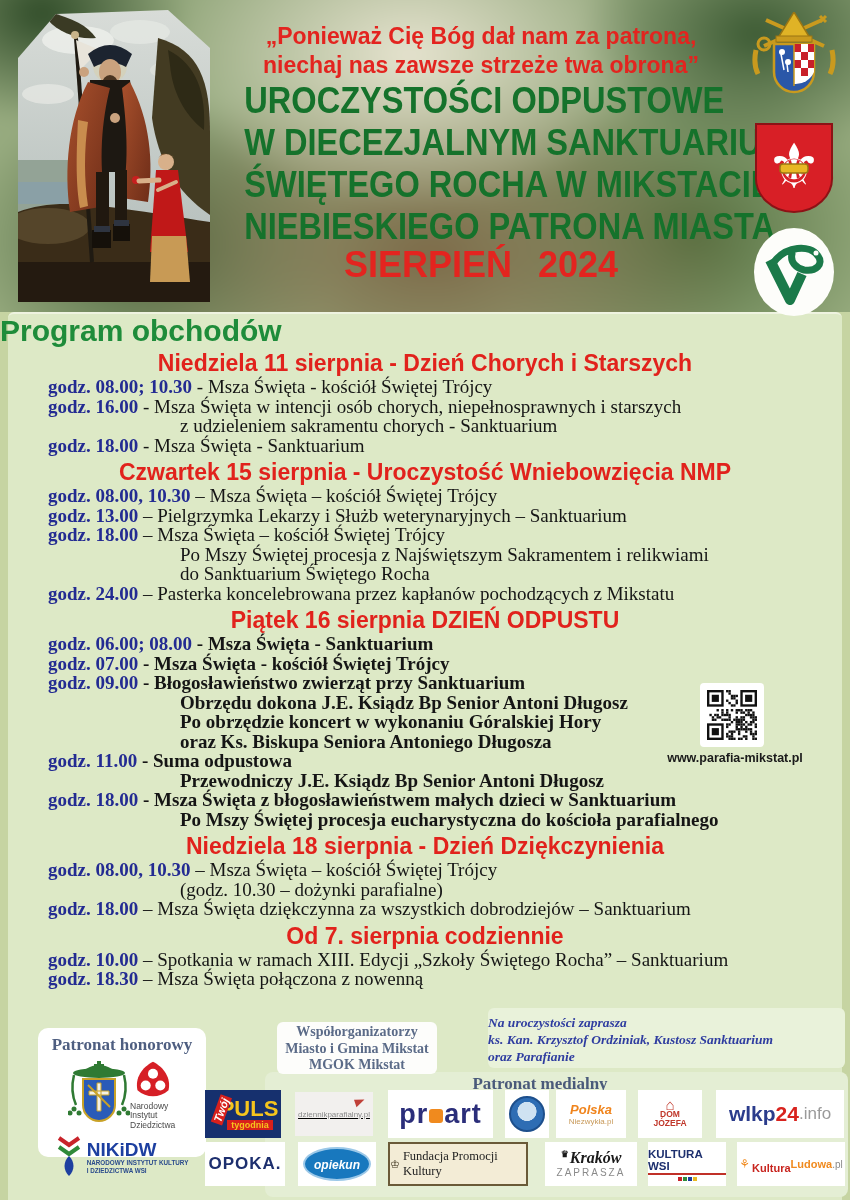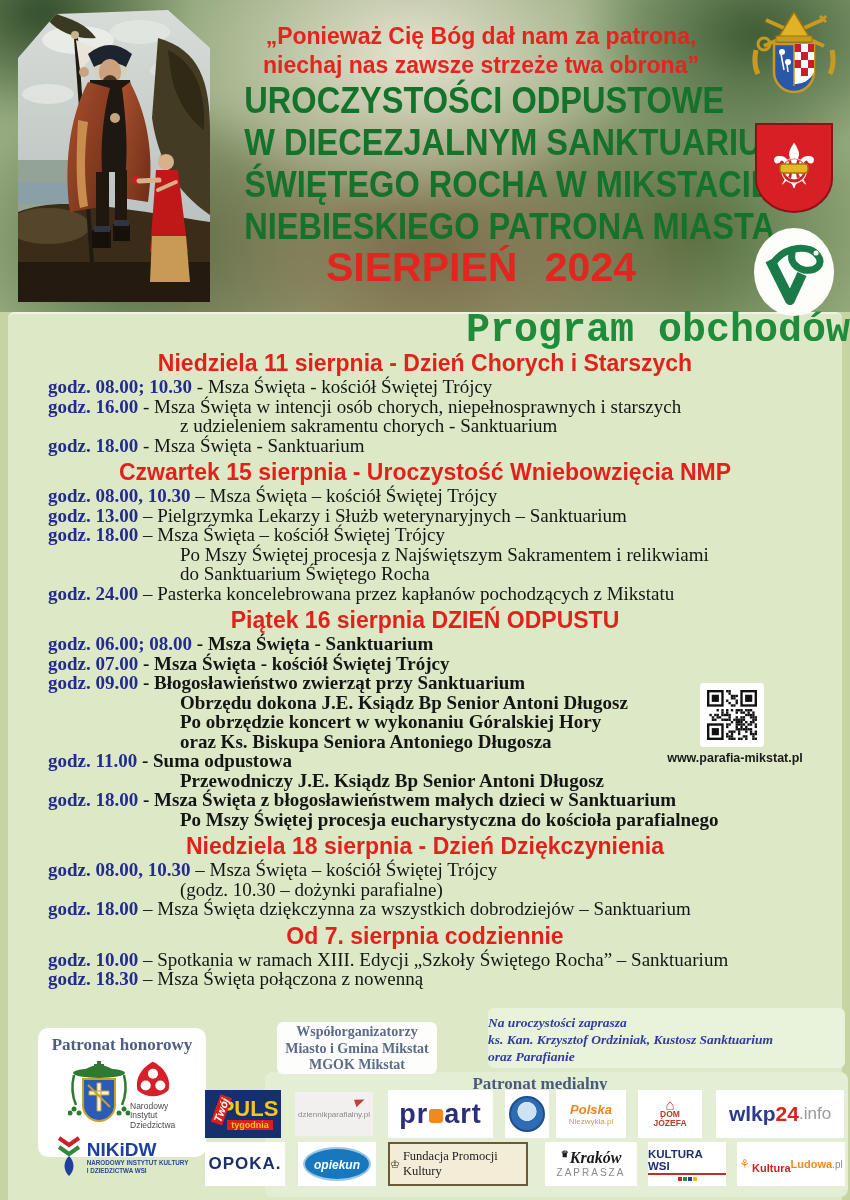--- a/index.html
+++ b/index.html
@@ -16,30 +16,30 @@
       radial-gradient(420px 250px at 460px 280px,#7d6b49 0%,rgba(125,107,73,0) 75%),
       radial-gradient(260px 210px at 190px 270px,#49613a 0%,rgba(73,97,58,0) 70%),
       radial-gradient(280px 230px at 710px 260px,#53703f 0%,rgba(83,112,63,0) 70%),
       linear-gradient(#93a77c,#9cb083);}
   .head-quote{position:absolute;left:215px;top:22px;width:532px;text-align:center;z-index:3;
     font-family:"Liberation Sans",sans-serif;font-weight:bold;font-size:23px;line-height:29px;color:#e3241f;}
   .head-titles{position:absolute;left:212px;top:80px;width:538px;text-align:center;z-index:3;}
   .hline{display:block;font-family:"Liberation Sans",sans-serif;font-weight:bold;font-size:37px;line-height:42px;
     color:#15722b;transform:scaleX(.88);transform-origin:center;white-space:nowrap;}
   .head-month{position:absolute;left:212px;top:244px;width:538px;text-align:center;z-index:3;
-    font-family:"Liberation Sans",sans-serif;font-weight:bold;font-size:41px;color:#e3241f;word-spacing:16px;}
+    font-family:"Liberation Sans",sans-serif;font-weight:bold;font-size:36px;color:#e3241f;word-spacing:16px;}
   .painting{position:absolute;left:18px;top:10px;z-index:3;}
   .emblems{position:absolute;left:748px;top:12px;width:96px;z-index:3;}
 
   
   .main-panel{position:absolute;left:8px;top:312px;width:834px;height:888px;background:#dde9c6;
     border-radius:6px 6px 0 0;border-top:2px solid #eef3e0;box-sizing:border-box;}
   .schedule{position:absolute;left:0;top:314px;width:850px;padding:2px 0 0 48px;box-sizing:border-box;z-index:2;}
-  .prog-title{margin:0 0 3px -48px;text-align:right;font-family:Liberation Mono, monospace;
-    font-weight:bold;font-size:40px;line-height:30px;color:#1e8c3a;}
+  .prog-title{margin:0 0 3px -48px;text-align:left;font-family:Liberation Sans, sans-serif;
+    font-weight:bold;font-size:30px;line-height:30px;color:#1e8c3a;}
   .sec-head{margin:5px 0 1px -48px;text-align:center;font-family:"Liberation Sans",sans-serif;
     font-weight:bold;font-size:23px;line-height:25px;color:#e1221c;}
   .sline{font-size:19px;line-height:19.5px;color:#151515;white-space:nowrap;}
   .sline .time{color:#232b92;font-weight:bold;}
   .sline.cont{padding-left:132px;}
   .sline.b{font-weight:bold;}
 
   
   .qr-box{position:absolute;left:700px;top:683px;width:64px;height:64px;background:#fff;border-radius:4px;
     display:flex;align-items:center;justify-content:center;z-index:4;}
@@ -69,21 +69,21 @@
     font-weight:bold;font-size:17px;color:#4a5a7a;}
 
   
   .tile{position:absolute;z-index:6;background:#fff;display:flex;align-items:center;justify-content:center;overflow:hidden;}
   .t-puls{left:205px;top:1090px;width:76px;height:48px;background:#16306e;flex-direction:column;}
   .puls-top{position:absolute;left:2px;top:14px;transform:rotate(-70deg);font-family:"Liberation Sans",sans-serif;
     font-style:italic;font-weight:bold;font-size:11px;color:#fff;background:#d8201c;padding:0 2px;}
   .puls-main{font-family:"Liberation Sans",sans-serif;font-weight:bold;font-size:22px;color:#f5c51d;margin-left:12px;line-height:22px;}
   .puls-bottom{font-family:"Liberation Sans",sans-serif;font-weight:bold;font-size:9px;color:#f5c51d;background:#d8201c;
     padding:0 4px;margin-left:14px;}
-  .t-dziennik{left:295px;top:1092px;width:78px;height:44px;background:#f2f0ee;}
+  .t-dziennik{left:295px;top:1092px;width:78px;height:44px;background:#f2f0ee;text-decoration:underline;}
   .dz-text{font-family:"Liberation Sans",sans-serif;font-size:8px;color:#8a8a8a;}
   .dz-plane{position:absolute;right:8px;top:6px;width:0;height:0;border-left:10px solid #c04038;
     border-top:3px solid transparent;border-bottom:5px solid transparent;transform:rotate(-18deg);}
   .t-proart{left:388px;top:1090px;width:105px;height:48px;}
   .proart-txt{font-family:"Liberation Sans",sans-serif;font-weight:bold;font-size:27px;color:#2b2e7a;letter-spacing:1px;}
   .proart-sq{display:inline-block;width:14px;height:14px;background:#f08a1e;border-radius:3px;margin:0 1px;}
   .t-emblem{left:505px;top:1090px;width:44px;height:48px;}
   .emblem-circ{width:36px;height:36px;border-radius:50%;background:radial-gradient(circle at 50% 42%,#cfe2f2 0 38%,#2e6db4 40% 100%);
     border:2px solid #1d4f8c;box-sizing:border-box;}
   .t-polska{left:556px;top:1090px;width:70px;height:48px;flex-direction:column;line-height:1;}

